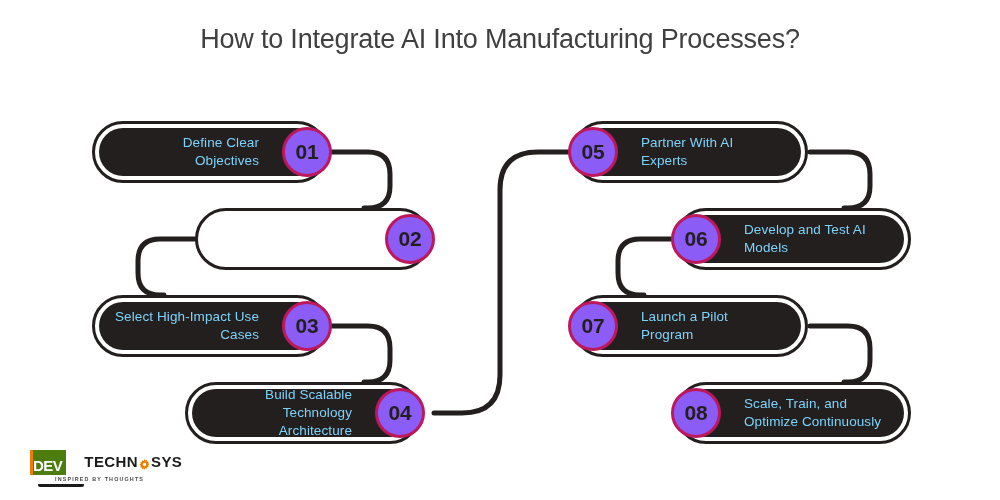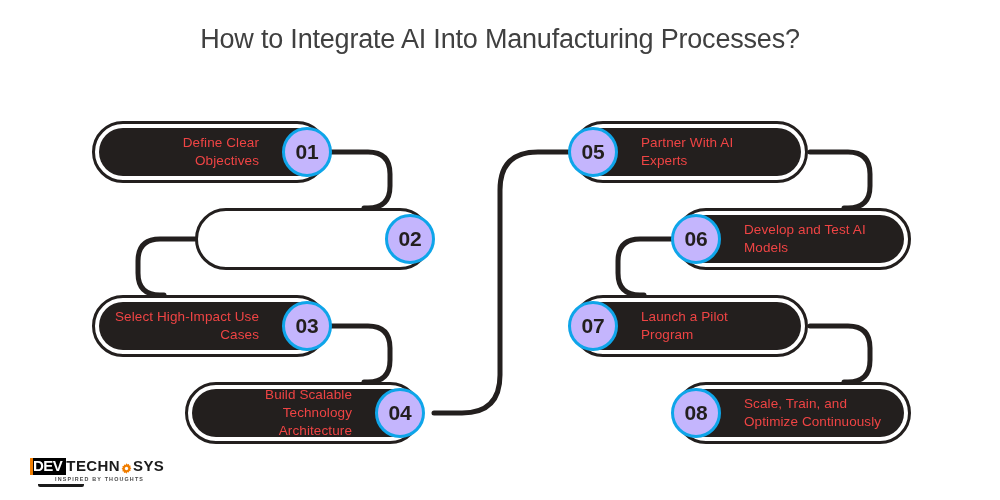--- a/index.html
+++ b/index.html
@@ -55,34 +55,34 @@
     position: relative;
     width: 100%;
     height: 100%;
     background: #231f1e;
     border-radius: 28px;
     display: flex;
     align-items: center;
     box-sizing: border-box;
   }
   .step-label {
-    color: #ef4444;
+    color: #7dd3fc;
     font-size: 13.5px;
     line-height: 1.35;
     font-weight: 400;
     letter-spacing: 0.1px;
     white-space: pre-line;
   }
   .badge {
     position: absolute;
     width: 50px;
     height: 50px;
     border-radius: 50%;
-    background: #c4b5fd;
-    border: 3px solid #0ea5e9;
+    background: #8b5cf6;
+    border: 3px solid #be185d;
     display: flex;
     align-items: center;
     justify-content: center;
     color: #231f1e;
     font-size: 21px;
     font-weight: 700;
     letter-spacing: -0.3px;
     top: 50%;
     transform: translateY(-50%);
     box-sizing: border-box;
@@ -125,44 +125,44 @@
     display: flex;
     flex-direction: column;
     align-items: flex-start;
     z-index: 5;
   }
   .logo-row {
     display: flex;
     align-items: center;
   }
   .logo-dev {
-    background: #000000;
+    background: #4d7c0f;
     color: #ffffff;
     font-size: 15px;
     font-weight: 700;
     letter-spacing: -0.5px;
-    padding: 0 4px 1px 3px;
+    padding: 8px 4px 1px 3px;
     line-height: 1.08;
     position: relative;
     font-family: "Liberation Sans", sans-serif;
   }
   .logo-dev::before {
     content: "";
     position: absolute;
     left: 0; top: 0; bottom: 0;
     width: 3px;
     background: #f07d00;
   }
   .logo-techno {
     color: #1b1b1b;
     font-size: 15px;
     font-weight: 700;
     letter-spacing: 0.4px;
     line-height: 1.08;
-    margin-left: 0;
+    margin-left: 18px;
     display: flex;
     align-items: center;
   }
   .logo-gear {
     display: inline-block;
     width: 11px;
     height: 11px;
     margin: 0 1px;
     position: relative;
     top: 0px;

